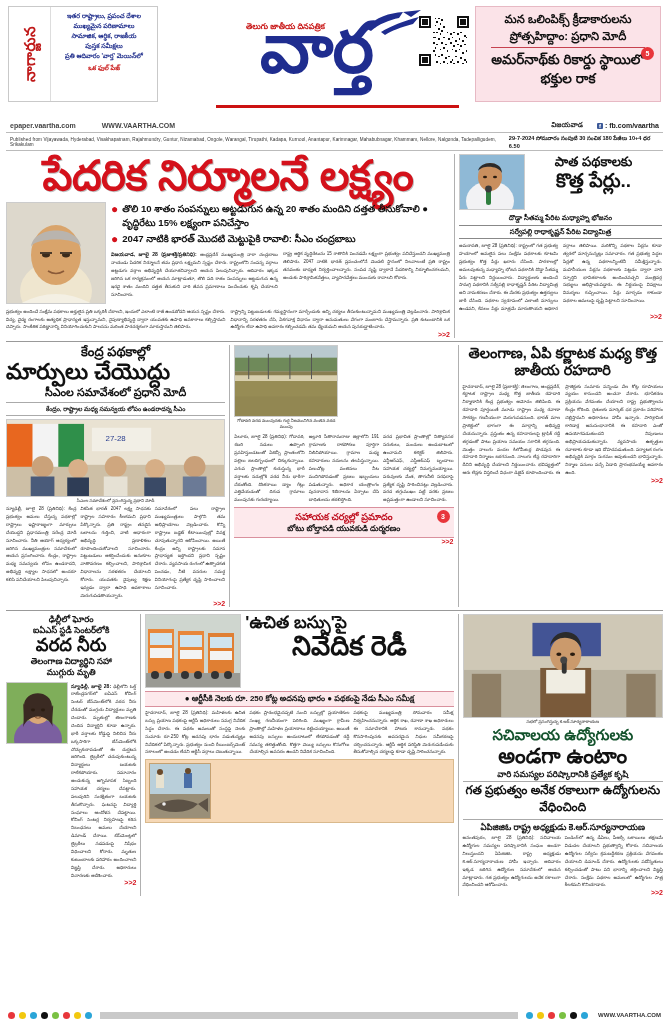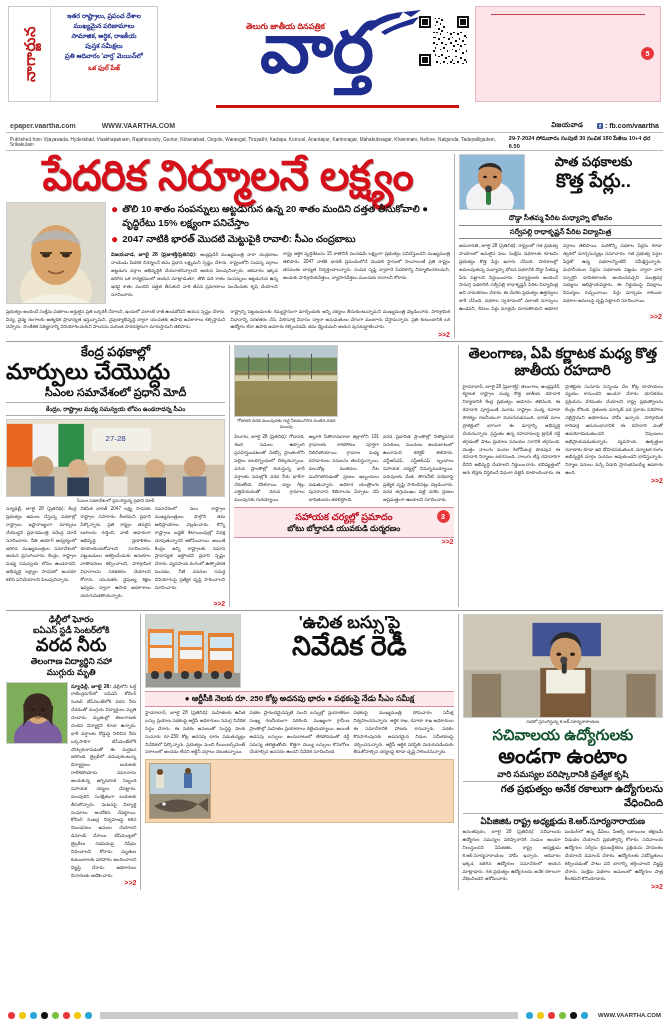--- a/index.html
+++ b/index.html
@@ -146,21 +146,21 @@
   .b-mid { width:312px; }
   .b-right { width:203px; }
 
   .bl-h0 { font-size:8.5px; font-weight:bold; text-align:center; color:#111; line-height:1.3; }
   .bl-h1 { font-size:18px; font-weight:bold; text-align:center; color:#111; line-height:1.1; }
   .bl-sub { font-size:8.5px; font-weight:bold; text-align:center; color:#111; line-height:1.35; }
   .bl-flex { display:flex; gap:3px; margin-top:3px; }
   .bl-photo { width:62px; height:62px; border:1px solid #ccc; flex:none;
               background:linear-gradient(160deg,#e7d9e8,#c9a9cd 50%,#a77fb0); position:relative; overflow:hidden; }
 
-  .bus-h1 { font-size:17px; font-weight:bold; color:#111; text-align:center; line-height:1.1; }
+  .bus-h1 { font-size:17px; font-weight:bold; color:#111; line-height:1.1; }
   .bus-h2 { font-size:27px; font-weight:bold; color:#111; text-align:center; line-height:1.05; }
   .bus-photo { width:96px; height:74px; border:1px solid #ccc; flex:none;
                background:linear-gradient(160deg,#f0e6d8,#d9c4a4 50%,#c09a6a); position:relative; overflow:hidden; }
 
   .br-h1 { font-size:15px; font-weight:bold; text-align:center; color:#14532d; line-height:1.2; }
   .br-h2 { font-size:21px; font-weight:bold; text-align:center; color:#111; line-height:1.1; }
   .br-photo { width:100%; height:104px; border:1px solid #ccc; position:relative; overflow:hidden; }
 
   .fishbox {
     background:#f6d8b6; border:1px solid #d9b98c; display:flex; gap:4px;
@@ -298,21 +298,23 @@
             <rect x="25" y="27" width="1" height="1"></rect>
             <rect x="27" y="26" width="1" height="1"></rect>
           <rect x="8" y="20" width="1" height="1"></rect>
             <rect x="8" y="12" width="1" height="1"></rect>
         </g>
       </svg>
       <div class="mh-rule"></div>
     </div>
 
     <div class="mh-right" style="position:relative;">
+      <div class="l1">మన ఒలింపిక్స్ క్రీడాకారులను ప్రోత్సహిద్దాం: ప్రధాని మోదీ</div>
       <hr>
+      <div class="l2">అమర్‌నాథ్‌కు రికార్డు స్థాయిలో భక్తుల రాక</div>
       <div class="pg-badge" style="right:6px; top:40px;">5</div>
     </div>
   </div>
 
   <div class="mh-urls">
     <div class="u-l">
       <span>epaper.vaartha.com</span>
       <span>WWW.VAARTHA.COM</span>
     </div>
     <div class="u-r">
@@ -607,21 +609,21 @@
           <rect x="100" y="46" width="5" height="14" rx="2.5" fill="#333"></rect>
           <circle cx="102" cy="46" r="3.6" fill="#444"></circle>
           <rect x="8" y="60" width="30" height="44" fill="#8f7f66"></rect>
           <rect x="166" y="60" width="30" height="44" fill="#8f7f66"></rect>
         </svg>
       </div>
       <div class="cap">సభలో ప్రసంగిస్తున్న కె.ఆర్.సూర్యనారాయణ</div>
       <div class="br-h1">సచివాలయ ఉద్యోగులకు</div>
       <div class="br-h2">అండగా ఉంటాం</div>
       <div class="mh-sub" style="font-size:8.5px;">వారి సమస్యల పరిష్కారానికి ప్రత్యేక కృషి</div>
-      <div class="mh-kicker" style="font-size:10px; margin:2px 0;text-align:right;">గత ప్రభుత్వం అనేక రకాలుగా ఉద్యోగులను వేధించింది</div>
+      <div class="mh-kicker" style="font-size:12px; margin:2px 0;">గత ప్రభుత్వం అనేక రకాలుగా ఉద్యోగులను వేధించింది</div>
       <div class="mh-sub" style="font-size:8.5px;">ఏపిజిజిఓ రాష్ట్ర అధ్యక్షుడు కె.ఆర్.సూర్యనారాయణ</div>
       <div style="display:flex; gap:4px; margin-top:2px;">
         <div style="flex:1;" class="bodytext">అనంతపురం, జూలై 28 (ప్రతినిధి): సచివాలయ ఉద్యోగుల సమస్యల పరిష్కారానికి సంఘం అండగా నిలుస్తుందని ఏపిజిజిఓ రాష్ట్ర అధ్యక్షుడు కె.ఆర్.సూర్యనారాయణ హామీ ఇచ్చారు. ఆదివారం ఇక్కడ జరిగిన ఉద్యోగుల సమావేశంలో ఆయన మాట్లాడారు. గత ప్రభుత్వం ఉద్యోగులను అనేక రకాలుగా వేధించిందని ఆరోపించారు.</div>
         <div style="flex:1;" class="bodytext">పెండింగ్‌లో ఉన్న డీఏలు, పీఆర్సీ బకాయిలు తక్షణమే విడుదల చేయాలని ప్రభుత్వాన్ని కోరారు. సచివాలయ ఉద్యోగుల సర్వీసు క్రమబద్ధీకరణ ప్రక్రియను వేగవంతం చేయాలని డిమాండ్ చేశారు. ఉద్యోగులకు పదోన్నతులు కల్పించడంతో పాటు పని భారాన్ని తగ్గించాలని విజ్ఞప్తి చేశారు. సంక్షేమ పథకాల అమలులో ఉద్యోగుల పాత్ర కీలకమని కొనియాడారు.</div>
       </div>
       <div class="more">&gt;&gt;2</div>
     </div>
   </div>
 
   <div class="footer">

